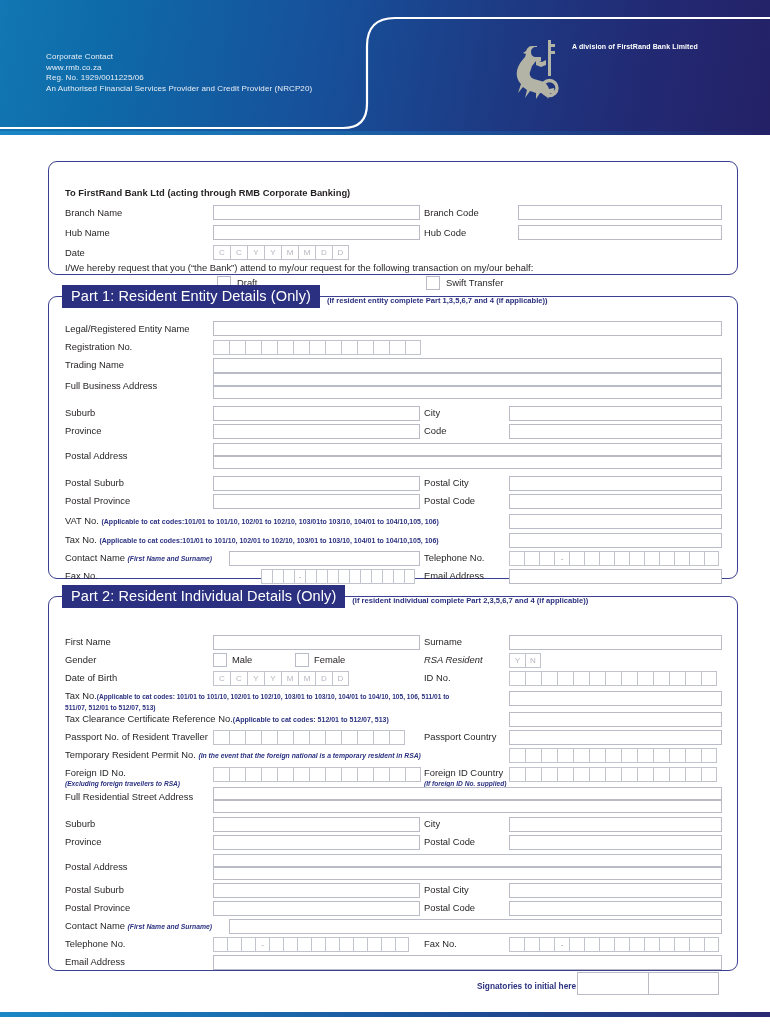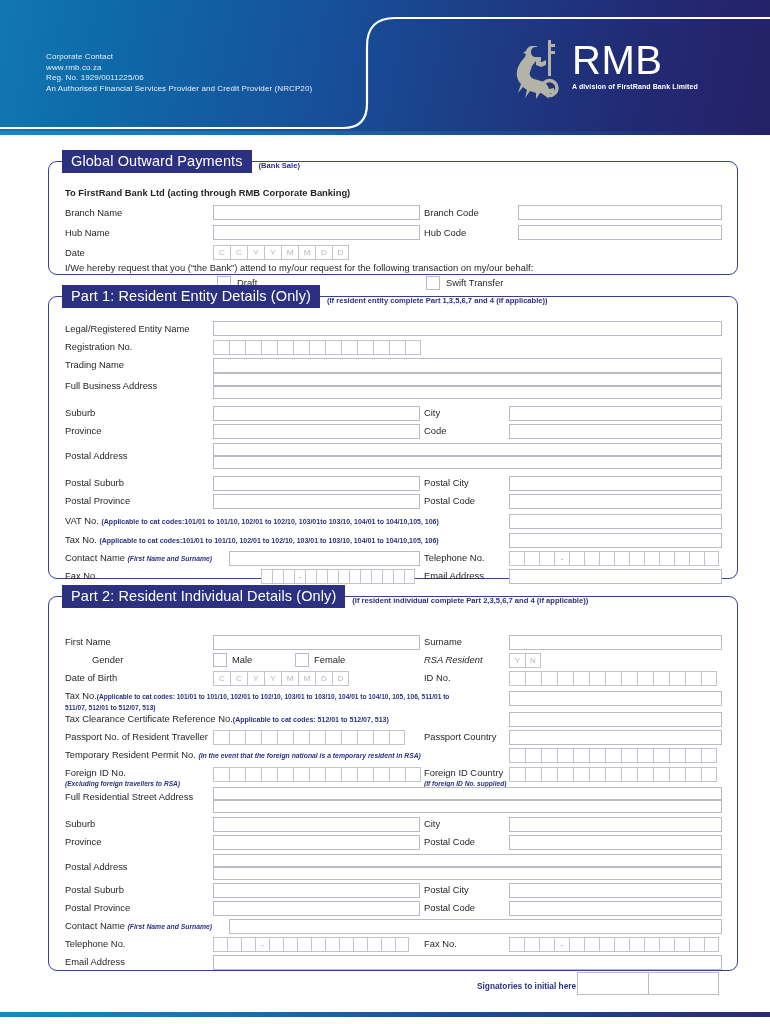--- a/index.html
+++ b/index.html
@@ -145,34 +145,29 @@
         <svg class="logo-mark" viewBox="0 0 54 62">
           <g fill="#b3b3a6">
             <path d="M36 2 l3 0 0 4 4 0 0 3 -4 0 0 4 4 0 0 3 -4 0 0 22 -3 0 0 -36z"></path>
             <circle cx="37.5" cy="50" r="7.5" fill="none" stroke="#b3b3a6" stroke-width="3.4"></circle>
             <path d="M20 8 c-3 0 -5 2 -6 5 l-3 2 3 1 -1 3 3 -1 c1 3 4 5 7 5 l6 0 0 -4 -5 0 c-3 0 -5 -2 -5 -5 0 -3 2 -5 5 -5 l1 0 0 -1z"></path>
             <path d="M14 18 c-4 4 -8 9 -9 15 -1 5 1 10 4 13 l-3 9 5 -6 4 3 -2 8 5 -7 6 2 0 6 4 -6 6 1 2 5 2 -6 5 0 -1 -5 -5 1 c-1 -4 -4 -7 -8 -8 l-7 -2 c-3 -1 -5 -4 -4 -7 l2 -6 4 -5 -5 -5z"></path>
             <path d="M24 22 l6 2 4 -2 0 5 -5 2 -5 -2 0 -5z"></path>
           </g>
         </svg>
         <div class="logo-words">
-          <div class="logo-rmb">RMB</div>
           <div class="logo-sub">A division of FirstRand Bank Limited</div>
         </div>
       </div>
     </div>
 
     <div class="header-underline"></div>
   </div>
 
   <div class="section" style="left:48px; top:150px; width:690px; height:125px;">
-    <div class="sec-title-wrap">
-      <div class="sec-title">Global Outward Payments</div>
-      <div class="sec-note">(Bank Sale)</div>
-    </div>
     <div class="sec-body" style="height:114px;">
 
       <div class="lbl" style="left:16px; top:22px; font-weight:bold;">To FirstRand Bank Ltd (acting through RMB Corporate Banking)</div>
 
       <div class="row" style="left:0; top:42px; width:100%;">
         <div class="lbl" style="left:16px; top:0;">Branch Name</div>
         <div class="box" style="left:164px; top:1px; width:207px;"></div>
         <div class="lbl" style="left:375px; top:0;">Branch Code</div>
         <div class="box" style="left:469px; top:1px; width:204px;"></div>
       </div>
@@ -327,21 +322,21 @@
       <div class="sec-title">Part 2: Resident Individual Details (Only)</div>
       <div class="sec-note">(If resident individual complete Part 2,3,5,6,7 and 4 (if applicable))</div>
     </div>
     <div class="sec-body" style="height:375px;">
 
       <div class="lbl" style="left:16px; top:36px;">First Name</div>
       <div class="box" style="left:164px; top:38px; width:207px;"></div>
       <div class="lbl" style="left:375px; top:36px;">Surname</div>
       <div class="box" style="left:460px; top:38px; width:213px;"></div>
 
-      <div class="lbl" style="left:16px; top:54px;margin-left:27px;">Gender</div>
+      <div class="lbl" style="left:16px; top:54px;">Gender</div>
       <div class="ckbox" style="left:164px; top:56px;"></div>
       <div class="lbl" style="left:183px; top:54px;">Male</div>
       <div class="ckbox" style="left:246px; top:56px;"></div>
       <div class="lbl" style="left:265px; top:54px;">Female</div>
       <div class="lbl" style="left:375px; top:54px;font-style:italic;">RSA Resident</div>
       <div class="cells" style="left:460px; top:56px;">
         <div class="c" style="width:16px;">Y</div>
         <div class="c" style="width:16px;">N</div>
       </div>
 

